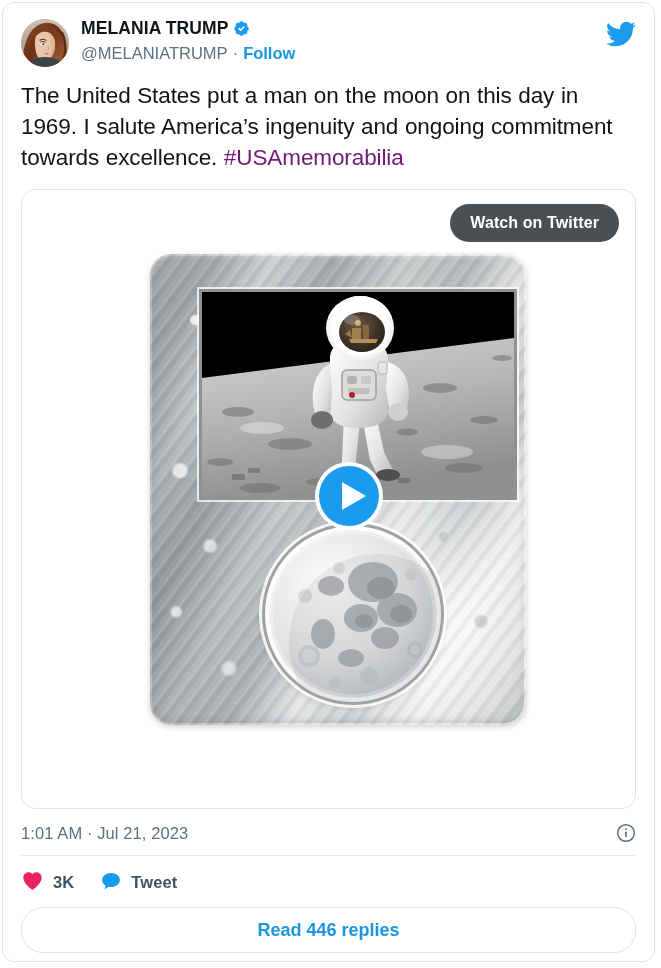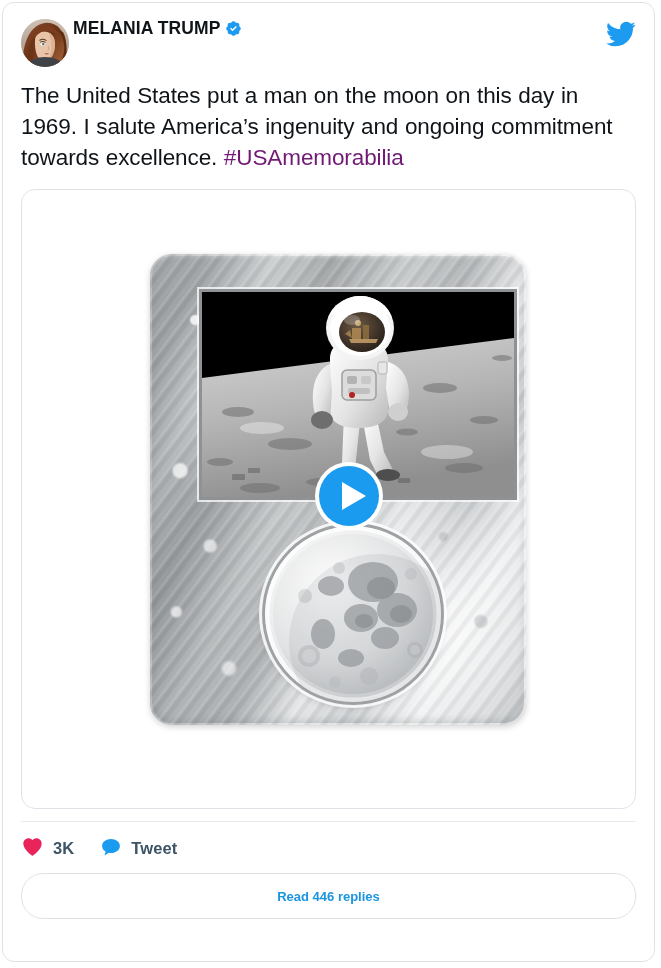--- a/index.html
+++ b/index.html
@@ -39,21 +39,21 @@
     height: 48px;
     border-radius: 50%;
     flex: 0 0 48px;
     overflow: hidden;
     background: #cbb6a4;
     position: relative;
   }
   .avatar svg { display: block; width: 48px; height: 48px; }
 
   .identity {
-    margin-left: 4px;
+    margin-left: 12px;
     display: flex;
     flex-direction: column;
     justify-content: flex-start;
     padding-top: 1px;
   }
   .name-row {
     display: flex;
     align-items: center;
     line-height: 1;
   }
@@ -275,21 +275,21 @@
   
   .read-replies {
     margin: 15px 18px 2px 18px;
     border: 1px solid #dfe3e8;
     border-radius: 22px;
     height: 44px;
     display: flex;
     align-items: center;
     justify-content: center;
     color: #1b95e0;
-    font-size: 13px;
+    font-size: 18px;
     font-weight: bold;
     cursor: pointer;
     background: #ffffff;
   }
 </style>
 </head>
 <body>
 
 <div class="tweet-card">
 
@@ -341,35 +341,41 @@
     <div class="identity">
       <div class="name-row">
         <span class="display-name">MELANIA TRUMP</span>
         <span class="verified-badge">
           <svg viewBox="0 0 24 24" xmlns="http://www.w3.org/2000/svg">
             <path fill="#1d9bf0" d="M22.25 12c0-1.43-.88-2.67-2.19-3.34.46-1.39.2-2.9-.81-3.91s-2.52-1.27-3.91-.81C14.67 2.63 13.43 1.75 12 1.75s-2.67.88-3.34 2.19c-1.39-.46-2.9-.2-3.91.81s-1.27 2.52-.81 3.91C2.63 9.33 1.75 10.57 1.75 12s.88 2.67 2.19 3.34c-.46 1.39-.2 2.9.81 3.91s2.52 1.27 3.91.81c.67 1.31 1.91 2.19 3.34 2.19s2.67-.88 3.34-2.19c1.39.46 2.9.2 3.91-.81s1.27-2.52.81-3.91c1.31-.67 2.19-1.91 2.19-3.34z"></path>
             <path fill="#ffffff" d="M10.67 15.98 7.2 12.51l1.41-1.41 2.06 2.06 4.72-4.72 1.41 1.41z"></path>
           </svg>
         </span>
       </div>
+      <div class="handle-row">
+        <span>@MELANIATRUMP</span>
+        <span class="dot-sep">·</span>
+        <span class="follow-link">Follow</span>
+      </div>
     </div>
 
     <div class="bird-logo">
       <svg viewBox="0 0 24 24" xmlns="http://www.w3.org/2000/svg">
         <path fill="#1d9bf0" d="M23.64 4.57a9.83 9.83 0 0 1-2.82.77 4.93 4.93 0 0 0 2.16-2.72 9.86 9.86 0 0 1-3.12 1.19 4.92 4.92 0 0 0-8.38 4.48A13.95 13.95 0 0 1 1.64 3.16a4.92 4.92 0 0 0 1.52 6.57 4.9 4.9 0 0 1-2.23-.62v.06a4.92 4.92 0 0 0 3.95 4.83 4.96 4.96 0 0 1-2.22.08 4.93 4.93 0 0 0 4.6 3.42A9.88 9.88 0 0 1 0 19.54a13.94 13.94 0 0 0 7.55 2.21c9.06 0 14.01-7.5 14.01-14.01 0-.21 0-.43-.02-.64a10 10 0 0 0 2.1-2.53z"></path>
       </svg>
     </div>
   </div>
 
   <div class="tweet-text">
     <span>The United States put a man on the moon on this day in 1969.  I salute America’s ingenuity and ongoing commitment towards excellence.  </span><span class="hashtag">#USAmemorabilia</span>
   </div>
 
   <div class="media-box">
 
+    <div class="watch-btn">Watch on Twitter</div>
 
     <div class="plaque">
       <div class="left-shade"></div>
       <div class="texture"></div>
 
       <div class="photo-frame">
         <svg viewBox="0 0 312 205" xmlns="http://www.w3.org/2000/svg">
           <defs>
             <linearGradient id="regol" x1="0" y1="0" x2="0.3" y2="1">
               <stop offset="0%" stop-color="#d3d3d3"></stop>
@@ -514,20 +520,30 @@
       <div class="play-button">
         <svg viewBox="0 0 70 70" xmlns="http://www.w3.org/2000/svg">
           <circle cx="35" cy="35" r="34" fill="#ffffff"></circle>
           <circle cx="35" cy="35" r="30" fill="#1b9bf0"></circle>
           <path d="M28 21 L52 35 L28 49 Z" fill="#ffffff"></path>
         </svg>
       </div>
     </div>
   </div>
 
+  <div class="meta-row">
+    <span class="timestamp">1:01 AM · Jul 21, 2023</span>
+    <span class="info-icon">
+      <svg viewBox="0 0 24 24" xmlns="http://www.w3.org/2000/svg">
+        <circle cx="12" cy="12" r="10" fill="none" stroke="#5b7083" stroke-width="1.8"></circle>
+        <circle cx="12" cy="7.4" r="1.25" fill="#5b7083"></circle>
+        <rect x="11" y="10.2" width="2" height="7" rx="1" fill="#5b7083"></rect>
+      </svg>
+    </span>
+  </div>
 
   <div class="divider"></div>
 
   <div class="actions-row">
 
     <div class="action">
       <span class="icon-wrap heart-icon">
         <svg viewBox="0 0 24 24" xmlns="http://www.w3.org/2000/svg">
           <path fill="#e8245a" d="M12 21.6 C11.2 21.6 2.4 15.1 2.4 8.9 C2.4 5.8 4.9 3.3 8 3.3 C9.8 3.3 11.2 4.2 12 5.4 C12.8 4.2 14.2 3.3 16 3.3 C19.1 3.3 21.6 5.8 21.6 8.9 C21.6 15.1 12.8 21.6 12 21.6 Z"></path>
         </svg>

